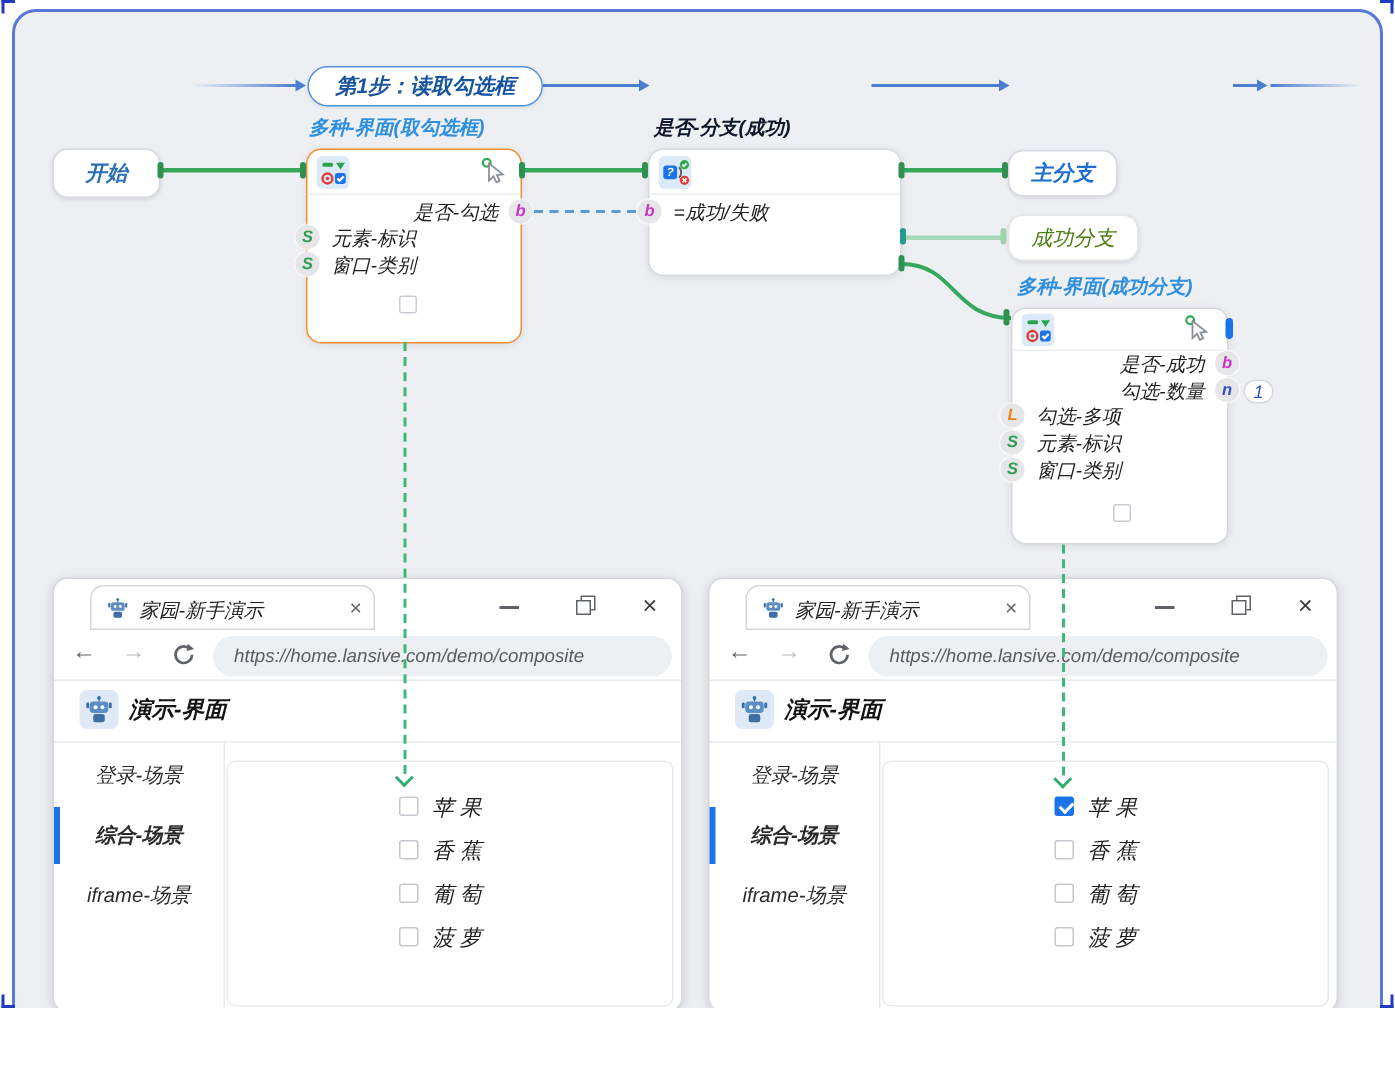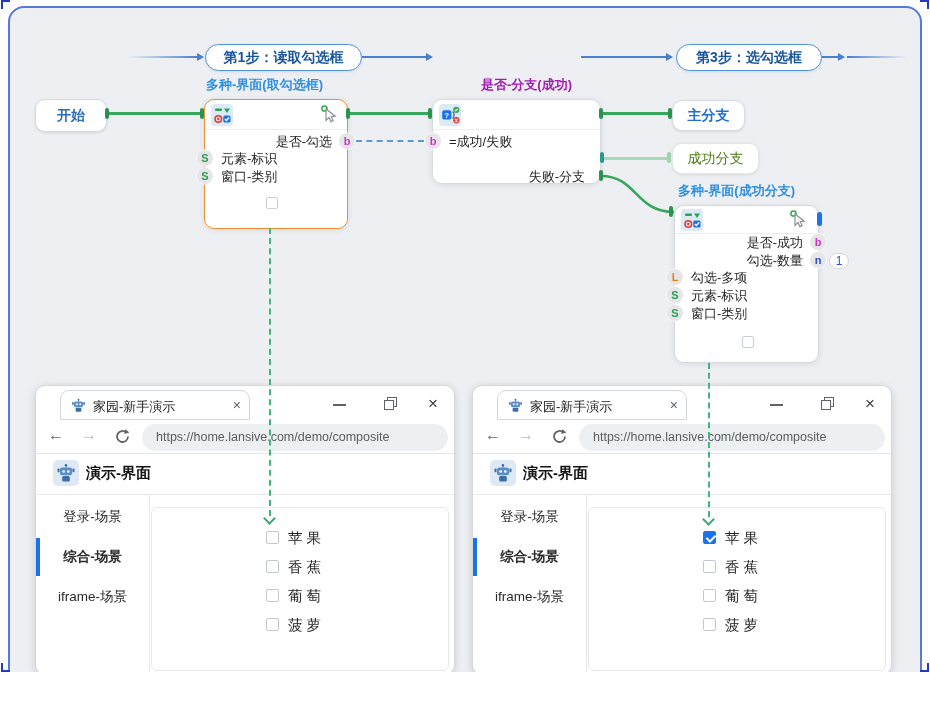--- a/index.html
+++ b/index.html
@@ -1,18 +1,18 @@
 <!DOCTYPE html>
 <html><head>
 <meta charset="utf-8">
 <style>
   * { margin:0; padding:0; box-sizing:border-box; }
   html,body { background:#ffffff; }
   body { font-family:"Liberation Sans","DejaVu Sans",sans-serif; }
-  .canvas { position:relative; width:930px; height:672px; overflow:hidden; background:#fff; }
+  .canvas { position:relative; width:930px; height:672px; overflow:hidden; background:#fff;font-style:italic; }
   .frame { position:absolute; left:8px; top:6px; width:914px; height:713px;
            border:2px solid #5877d8; border-radius:16px; background:#edeff2; }
   .corner { position:absolute; width:9px; height:9px; z-index:50; }
   .corner.tl { left:1px; top:0; border-left:2px solid #1f3bbf; border-top:2px solid #1f3bbf; }
   .corner.tr { right:1px; top:0; border-right:2px solid #1f3bbf; border-top:2px solid #1f3bbf; }
   .corner.bl { left:1px; bottom:0; border-left:2px solid #1f3bbf; border-bottom:2px solid #1f3bbf; }
   .corner.br { right:1px; bottom:0; border-right:2px solid #1f3bbf; border-bottom:2px solid #1f3bbf; }
 
   .abs { position:absolute; }
 
@@ -109,23 +109,20 @@
   <div class="arrR" style="left:426px;"></div>
   <div class="sline" style="left:581px;width:85px;"></div>
   <div class="arrR" style="left:666px;"></div>
   <div class="sline" style="left:822px;width:16px;"></div>
   <div class="arrR" style="left:838px;"></div>
   <div class="sline" style="left:847px;width:60px;background:linear-gradient(to right,#4a7fd0,rgba(74,127,208,0));"></div>
 
   <div class="pill" style="left:205px;width:157px;">
       <span>第1步：读取勾选框</span>
     </div>
-  <div class="pill" style="left:676px;width:146px;">
-      <span>第3步：选勾选框</span>
-    </div>
 
   <div class="mini-node" style="left:35px;top:99px;width:72px;height:33px;color:#2b6db6;">
       <span>开始</span>
     </div>
   <div class="gline" style="left:107px;top:112px;width:99px;"></div>
   <div class="gcap" style="left:105px;top:108px;"></div>
   <div class="gcap" style="left:200px;top:108px;"></div>
   <div class="gline" style="left:348px;top:112px;width:86px;"></div>
   <div class="gcap" style="left:346px;top:108px;"></div>
   <div class="gcap" style="left:428px;top:108px;"></div>
@@ -158,39 +155,38 @@
     <div class="badge bB" style="right:-8px;top:33px;">b</div>
     <div class="nrow l" style="top:50px;"><span>元素-标识</span></div>
     <div class="badge bS" style="left:-8px;top:50px;">S</div>
     <div class="nrow l" style="top:68px;"><span>窗口-类别</span></div>
     <div class="badge bS" style="left:-8px;top:68px;">S</div>
     <div class="ncheck" style="left:61px;top:97px;"></div>
   </div>
 
   <div class="bdash" style="left:356px;top:140px;width:68px;"></div>
 
-  <div class="node-title" style="left:436px;top:76px;color:#a21caf;margin-left:45px;">是否-分支(成功)</div>
+  <div class="node-title" style="left:436px;top:76px;color:#0f172a;">是否-分支(成功)</div>
   <div class="node" style="left:432px;top:99px;width:169px;height:85px;border:1px solid #d6dbe2;">
     <div class="nhead" style="height:30px;">
       <span class="nico" style="top:4px;">
         <svg width="22" height="22" viewBox="0 0 22 22">
             <rect width="22" height="22" rx="4" fill="#dce9f7"></rect>
             <rect x="3.2" y="6.3" width="9.2" height="9.2" rx="2" fill="#1a73e8"></rect>
             <text x="7.8" y="13.6" font-size="8" font-weight="bold" fill="#fff" text-anchor="middle">?</text>
             <path d="M13.6 7.5 C15.6 8.8 15.6 13 13.6 14.5" fill="none" stroke="#5f6368" stroke-width="1.3"></path>
             <circle cx="17.3" cy="5.8" r="3.1" fill="#34a853"></circle>
             <path d="M15.9 5.8 l1 1 l1.8 -1.9" fill="none" stroke="#fff" stroke-width="1.1"></path>
             <circle cx="17.3" cy="16.2" r="3.1" fill="#e53935"></circle>
             <path d="M16 14.9 l2.6 2.6 M18.6 14.9 l-2.6 2.6" stroke="#fff" stroke-width="1.1"></path>
           </svg>
       </span>
     </div>
     <div class="nrow l" style="top:33px;"><span>=成功/失败</span></div>
     <div class="badge bB" style="left:-8px;top:33px;">b</div>
-    <div class="nrow r" style="top:68px;"><span>失败-分支</span></div>
   </div>
 
   <div class="mini-node" style="left:672px;top:100px;width:73px;height:31px;color:#1f6fd0;">
       <span>主分支</span>
     </div>
   <div class="glite" style="left:603px;top:157px;width:68px;"></div>
   <div class="gcap tcap" style="left:600px;top:152px;"></div>
   <div class="gcap lcap" style="left:667px;top:152px;"></div>
   <div class="mini-node" style="left:672px;top:143px;width:87px;height:31px;color:#4d7c0f;border-color:#e2e8e4;font-weight:normal;">
       <span>成功分支</span>

